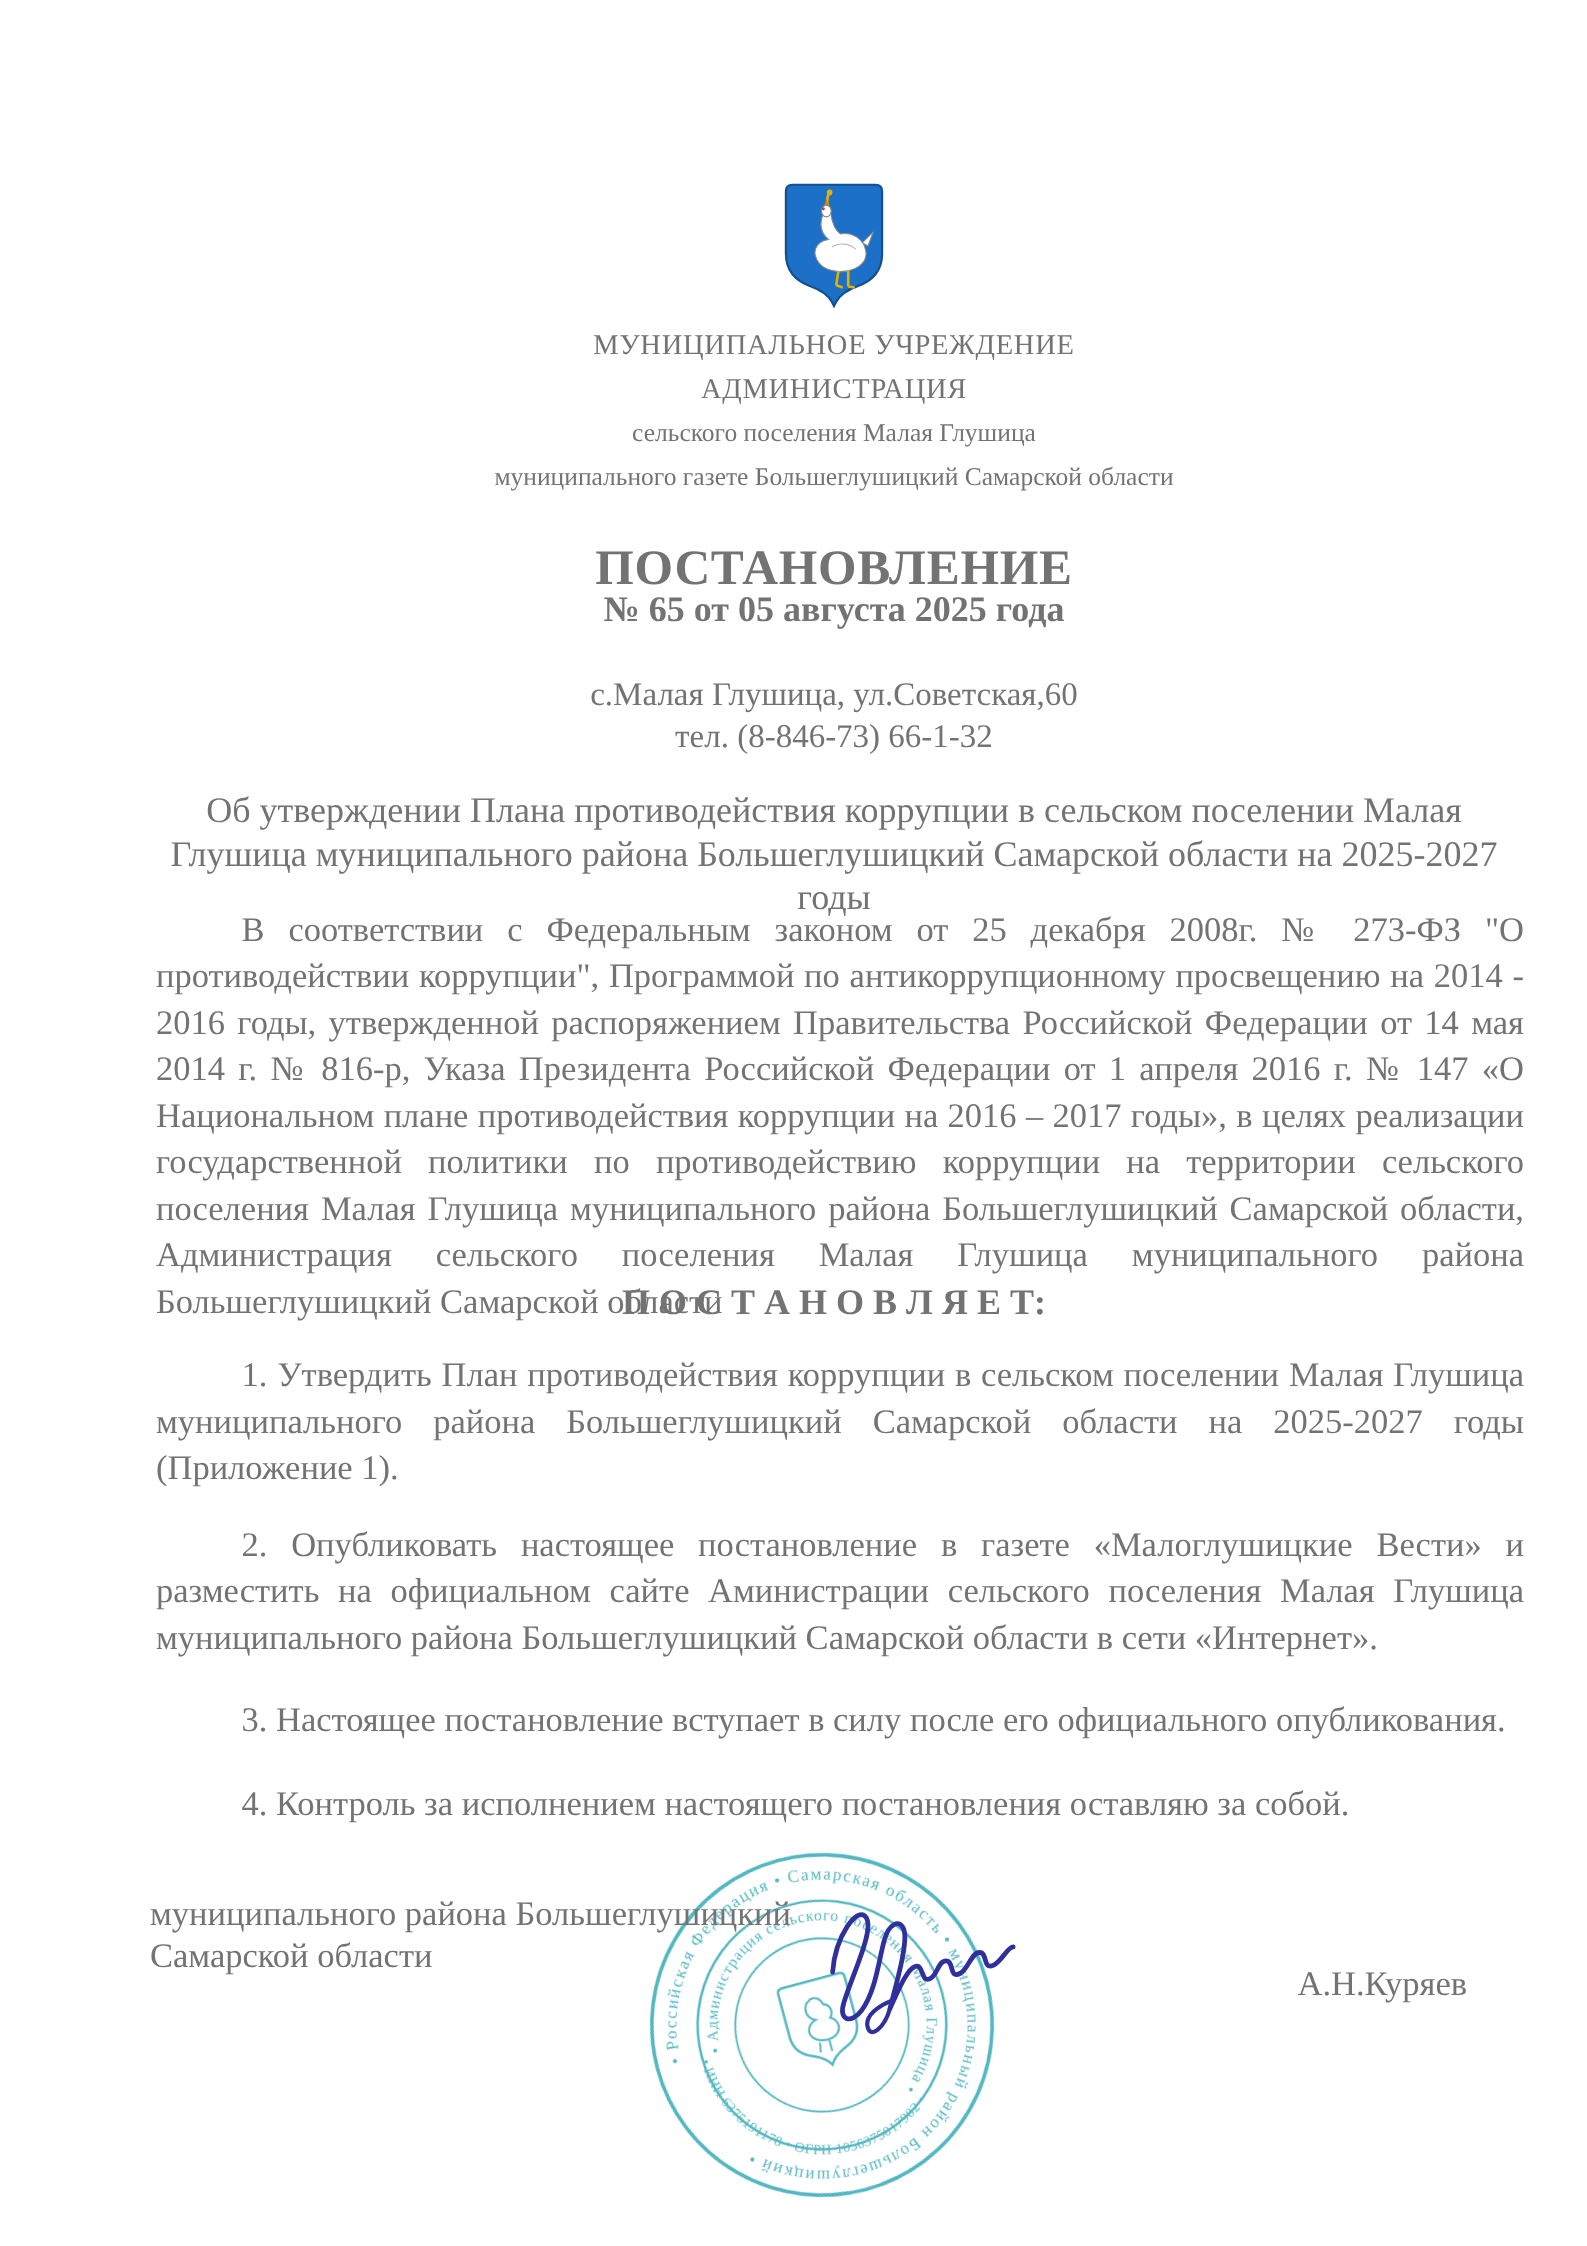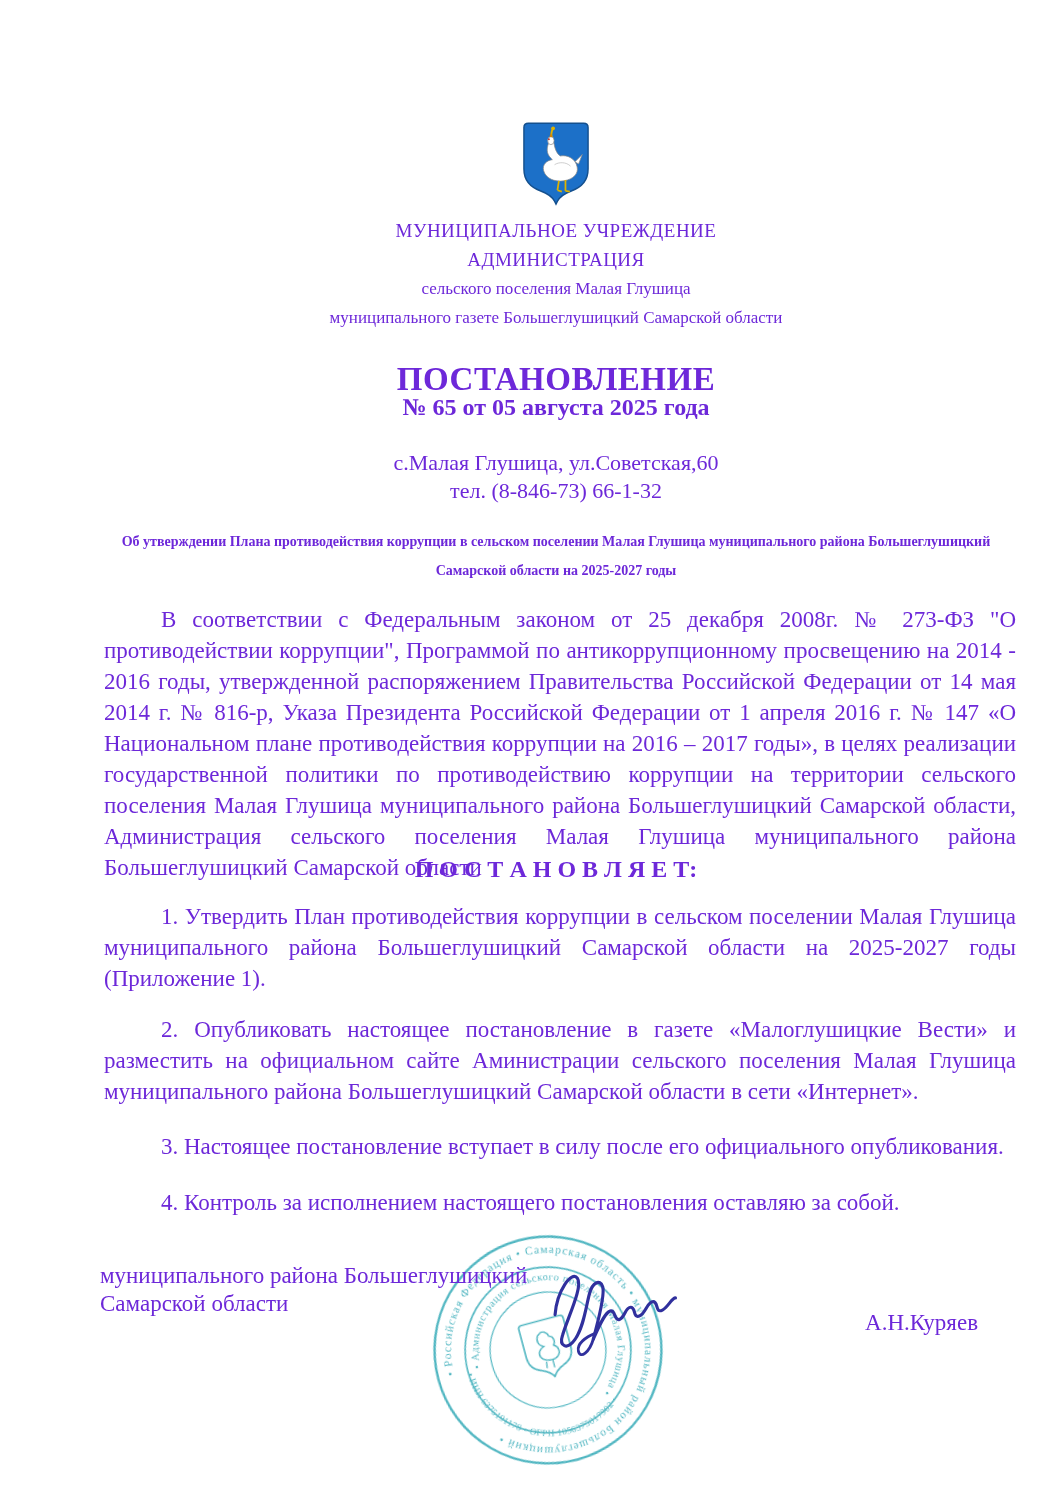--- a/index.html
+++ b/index.html
@@ -1,31 +1,31 @@
 <!DOCTYPE html>
 <html lang="ru"><head>
 <meta charset="utf-8">
 <style>
   html,body{margin:0;padding:0;background:#ffffff;}
   .page{
     position:relative;
     width:1058px;height:1497px;
     background:#ffffff;
     font-family:"Liberation Serif","DejaVu Serif",serif;
-    color:#6d28d9;
+    color:#737373;
     overflow:hidden;
   }
   .abs{position:absolute;}
   .centered{left:100px;width:912px;text-align:center;}
   .org-line-small{font-size:19px;line-height:29px;letter-spacing:0.5px;}
   .org-line{font-size:17px;line-height:29px;}
   .doc-type{font-size:33px;font-weight:bold;letter-spacing:0.5px;}
   .doc-number{font-size:24px;font-weight:bold;}
   .addr{font-size:22px;line-height:28px;}
-  .title{font-size:14px;font-weight:bold;line-height:29px;}
+  .title{font-size:24px;font-weight:normal;line-height:29px;}
   .body-par{
     left:104px;width:912px;
     font-size:23px;line-height:31px;
     text-align:justify;text-indent:57px;
   }
   .resolves{font-size:24px;font-weight:bold;}
   .sig-block{left:100px;width:520px;font-size:23px;line-height:27.5px;z-index:3;}
   .sig-name{right:80px;font-size:23px;z-index:3;}
   .emblem-box{left:518px;top:121px;width:76px;height:86px;z-index:2;}
   .stamp-box{left:428px;top:1230px;width:240px;height:240px;z-index:1;

